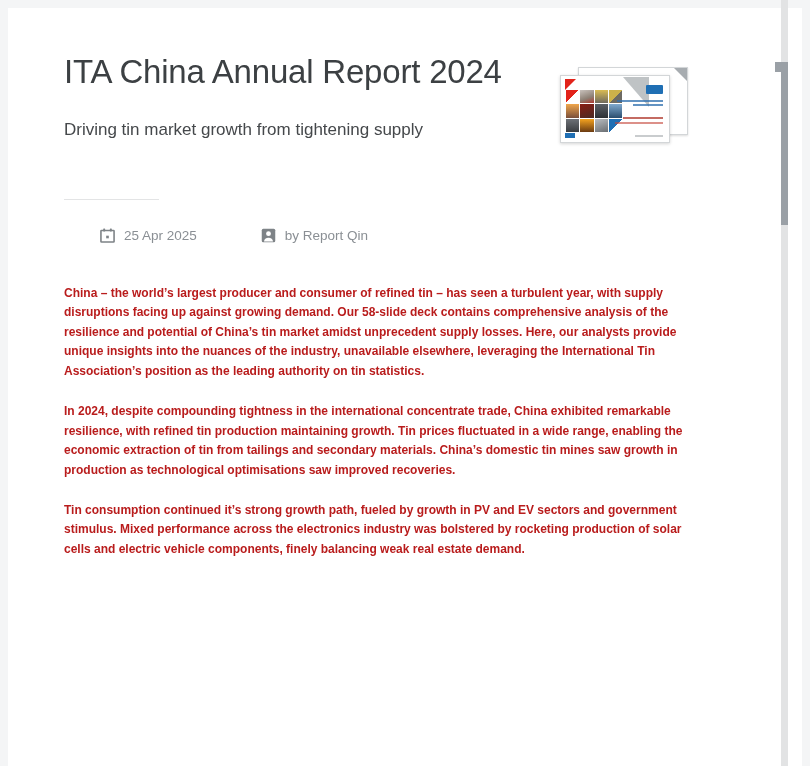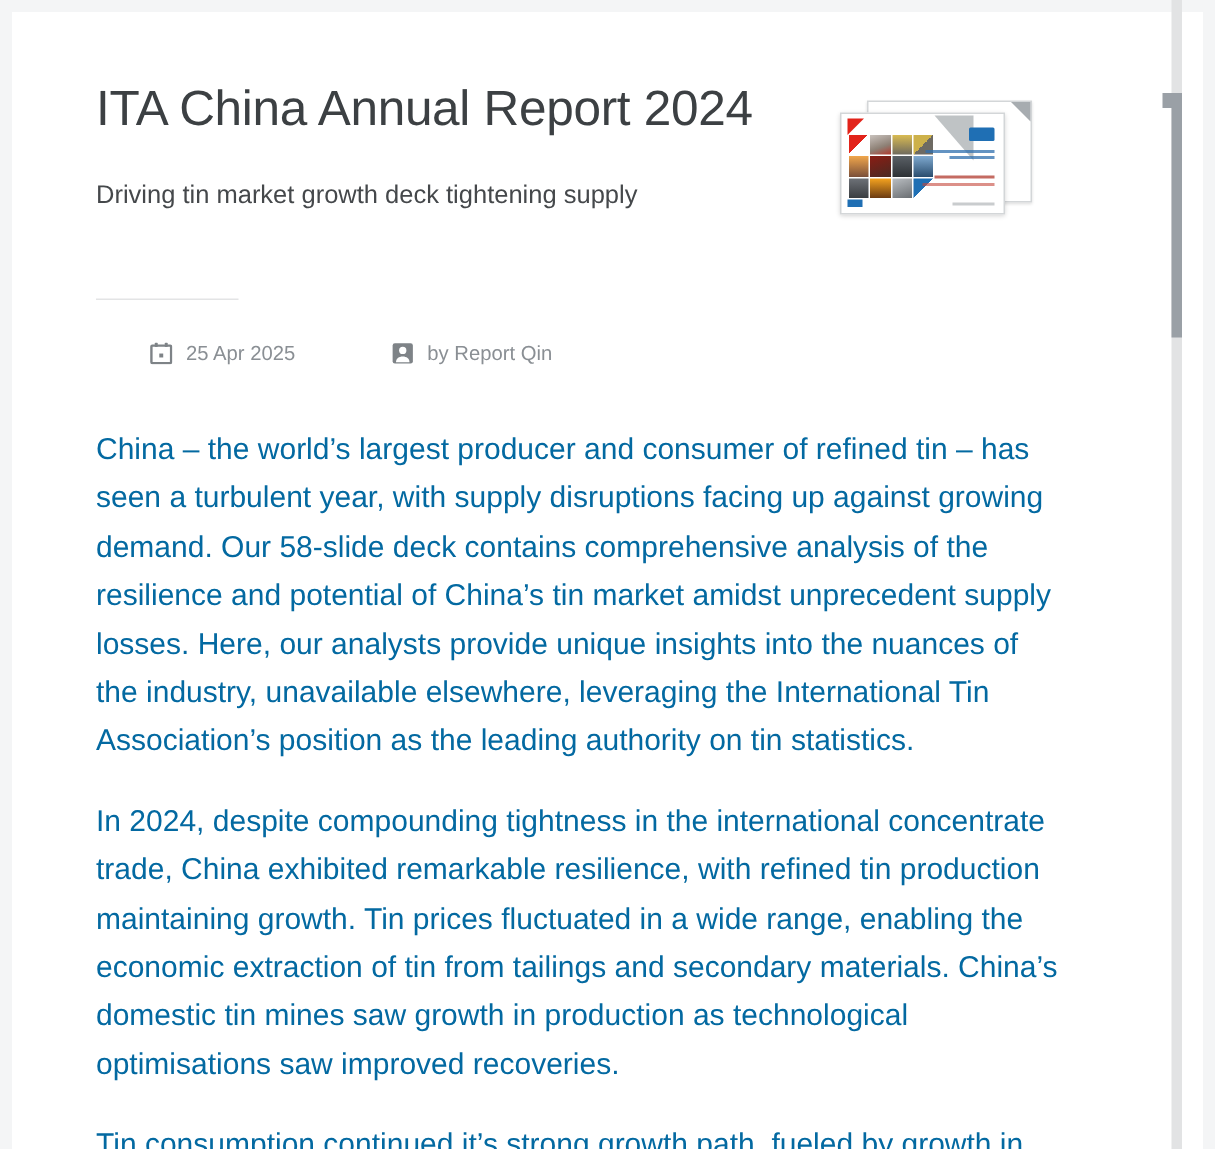--- a/index.html
+++ b/index.html
@@ -252,25 +252,26 @@
     cursor: pointer;
     line-height: 1;
   }
 
   .cta-arrow { display: block; }
 
   
   .body-copy { margin-top: 41px; }
 
   .body-copy p {
-    font-size: 20px;
+    font-size: 12px;
     line-height: 1.62;
-    color: #0369a1;
+    color: #b91c1c;
     margin-bottom: 21px;
     max-width: 680px;
+    font-weight: bold;
   }
   .body-copy p:last-child { margin-bottom: 0; }
 
   
   .scrollbar-track {
     position: absolute;
     top: 0;
     right: 22px;
     width: 7px;
     height: 766px;
@@ -297,21 +298,21 @@
 <body>
 
 <div class="page-shell">
   <div class="content-card">
     <div class="inner">
 
       <div class="header-row">
 
         <div class="header-text">
           <h1 class="report-title">ITA China Annual Report 2024</h1>
-          <div class="report-subtitle">Driving tin market growth deck tightening supply</div>
+          <div class="report-subtitle">Driving tin market growth from tightening supply</div>
         </div>
 
         <div class="cover-thumb">
           <div class="slide-back">
             <span class="corner-fold"></span>
           </div>
           <div class="slide-front">
             <span class="red-flash"></span>
             <span class="grey-wedge"></span>
             <div class="mosaic">

